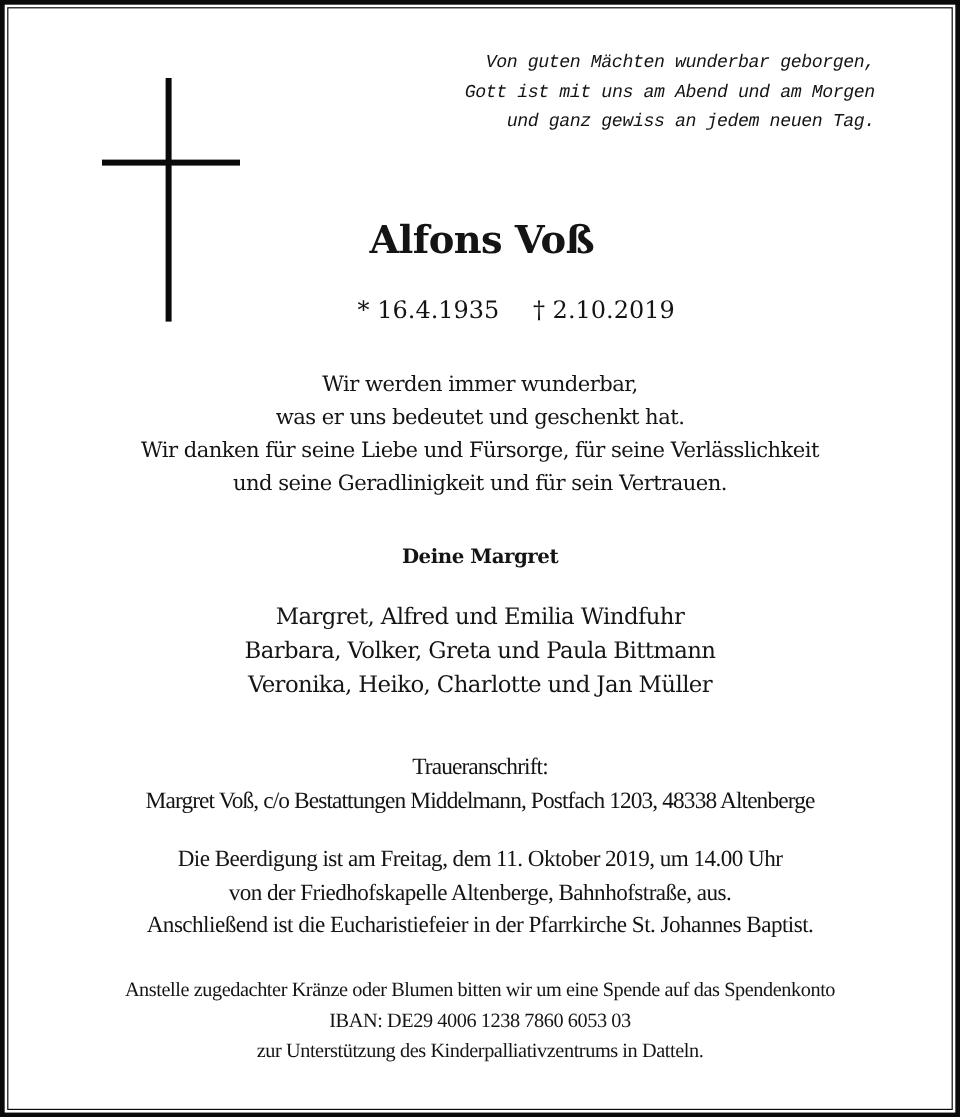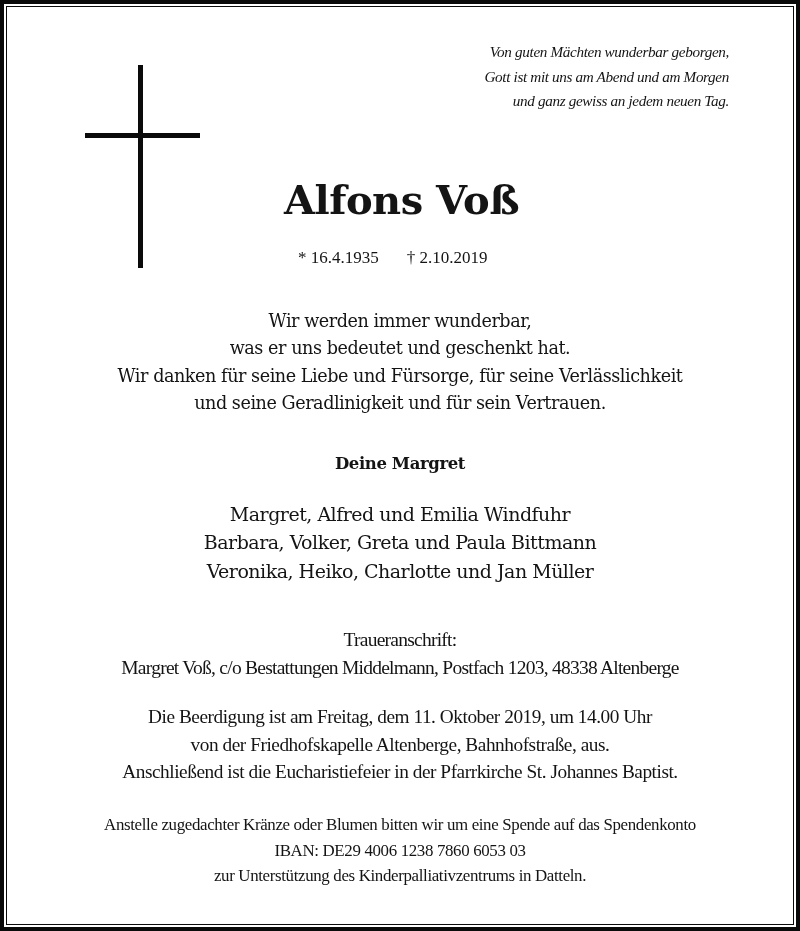--- a/index.html
+++ b/index.html
@@ -4,25 +4,25 @@
 <style>
   html, body { margin:0; padding:0; background:#ffffff; }
   body { width:800px; height:931px; position:relative; overflow:hidden; font-family:"DejaVu Serif", serif; color:#141414; }
   .frame-outer { position:absolute; left:0; top:0; width:800px; height:931px; box-sizing:border-box; border:4px solid #0a0a0a; background:#bdbdbd; }
   .frame-mid { position:absolute; left:4px; top:4px; right:4px; bottom:4px; background:#ffffff; }
   .frame-inner { position:absolute; left:6px; top:6px; right:6px; bottom:6px; border:1.5px solid #0a0a0a; background:#fff; box-sizing:border-box; }
 
   .cross-v { position:absolute; left:138px; top:65px; width:5px; height:203px; background:#0a0a0a; }
   .cross-h { position:absolute; left:85px; top:133px; width:115px; height:5px; background:#0a0a0a; }
 
-  .poem { position:absolute; right:71px; top:40px; text-align:right; font-style:italic; font-size:15.2px; line-height:24.6px; font-family:Liberation Serif, serif; letter-spacing:-0.35px; }
+  .poem { position:absolute; right:71px; top:40px; text-align:right; font-style:italic; font-size:15.2px; line-height:24.6px; font-family:Liberation Mono, monospace; letter-spacing:-0.35px; }
   .poem div { white-space:nowrap; }
 
-  .name { position:absolute; left:0; width:800px; top:172px; text-align:center; font-weight:bold; font-size:40px; line-height:56px; letter-spacing:-0.5px; padding-left:3px; box-sizing:border-box; }
-  .dates { position:absolute; left:298px; top:246px; font-size:17px; line-height:24px; white-space:nowrap;font-family:Liberation Serif, serif; }
+  .name { position:absolute; left:0; width:800px; top:172px; text-align:center; font-weight:bold; font-size:32px; line-height:56px; letter-spacing:-0.5px; padding-left:3px; box-sizing:border-box; }
+  .dates { position:absolute; left:298px; top:246px; font-size:20px; line-height:24px; white-space:nowrap; }
   .dates span { display:inline-block; }
   .dates .death { margin-left:28px; }
 
   .block { position:absolute; left:0; width:800px; text-align:center; }
   .block div { white-space:nowrap; }
   .tribute { top:308px; font-size:17.6px; line-height:27.3px; letter-spacing:-0.45px; }
   .signer { top:451px; font-weight:bold; font-size:16.5px; line-height:26px; letter-spacing:-0.4px; }
   .family { top:500px; font-weight:normal; font-size:19px; line-height:28.3px; letter-spacing:-0.5px; }
   .address { top:626px; font-size:17.4px; line-height:27.5px; letter-spacing:-0.75px; font-family:"Liberation Serif", serif; font-size:19.5px; }
   .funeral { top:703px; font-family:"Liberation Serif", serif; font-size:19.3px; line-height:27.5px; letter-spacing:-0.45px; }

